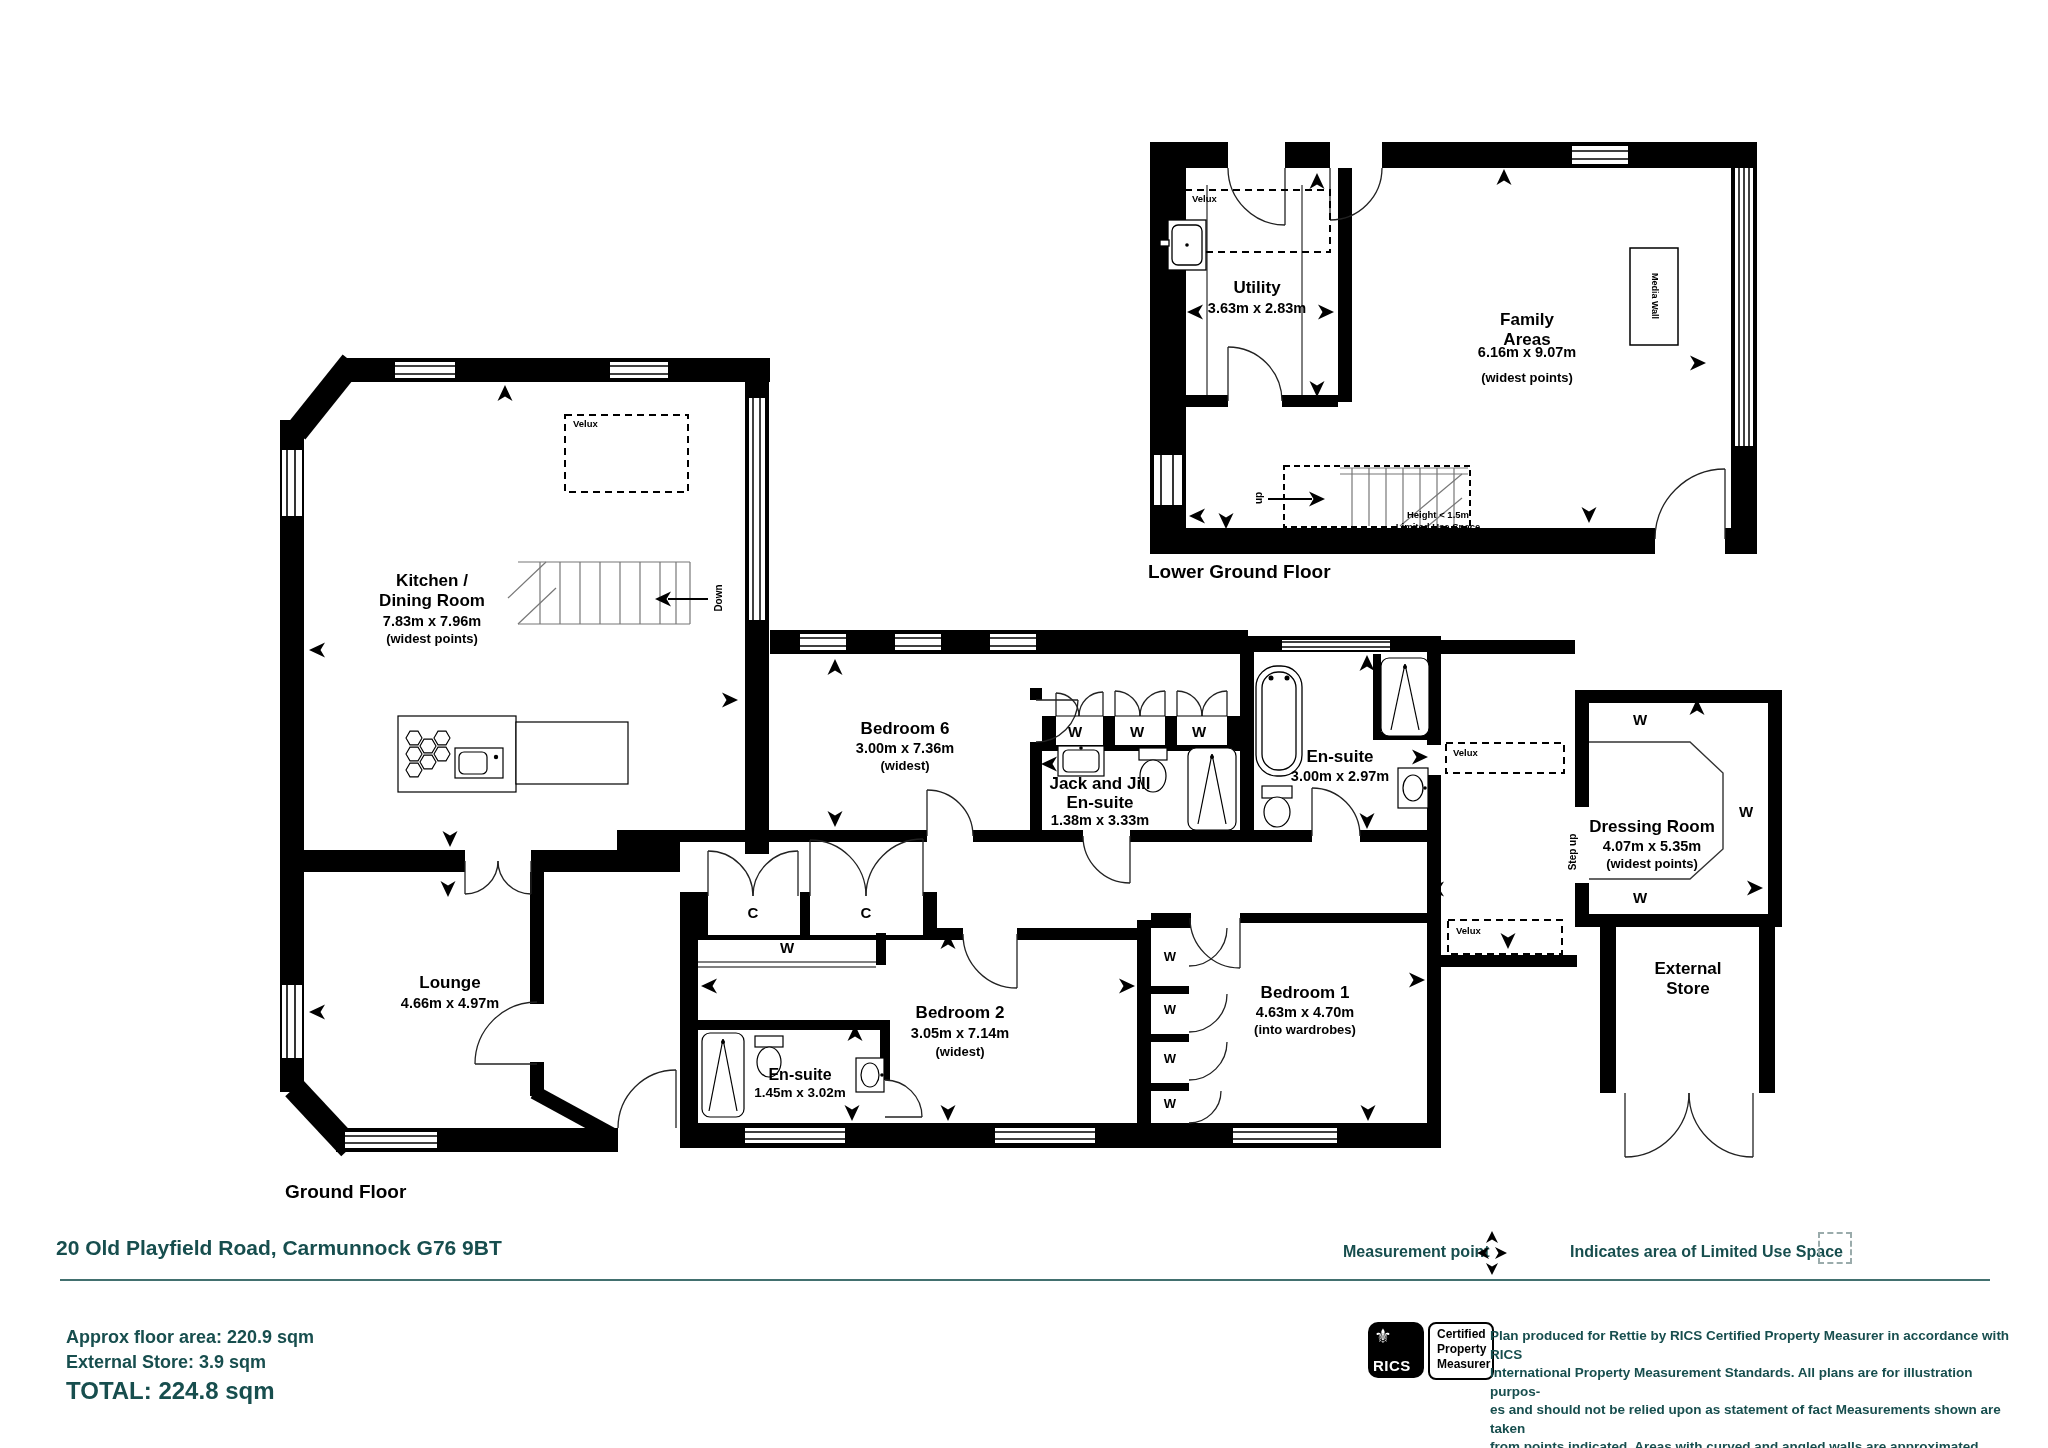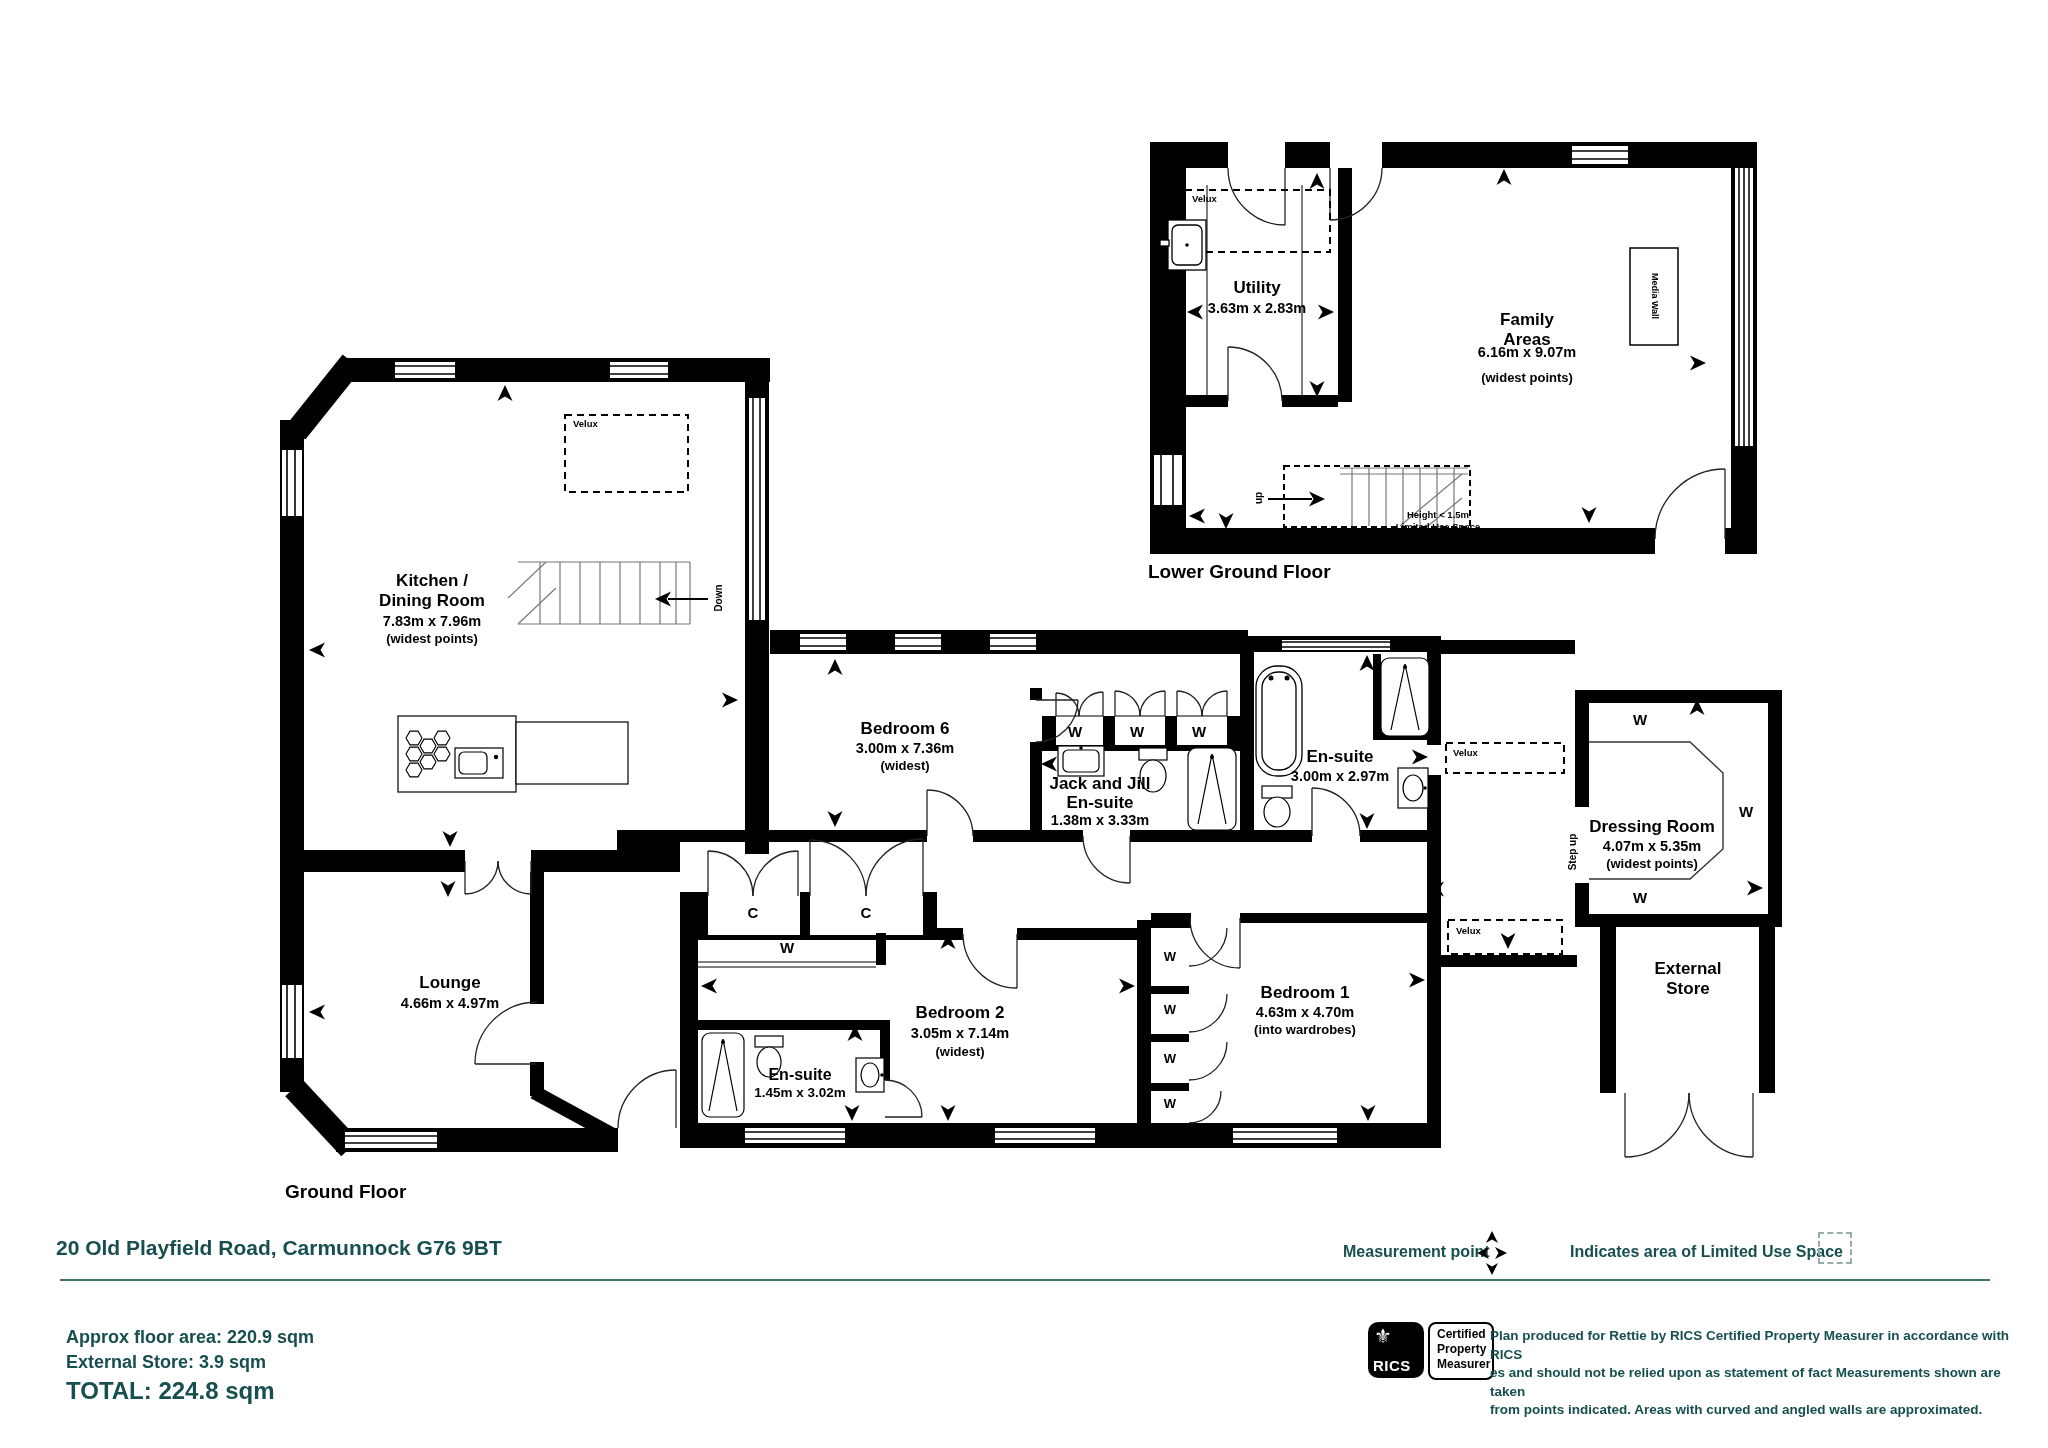--- a/index.html
+++ b/index.html
@@ -546,17 +546,18 @@
   </div>
   <div class="rics-white">
     <div>Certified</div>
     <div>Property</div>
     <div>Measurer</div>
   </div>
 </div>
 
 <div class="disc">
   <div>Plan produced for Rettie by RICS Certified Property Measurer in accordance with RICS</div>
+  <div>International Property  Measurement Standards.  All plans are for illustration purpos-</div>
   <div>es and should not be relied upon as statement of fact Measurements shown are taken</div>
   <div>from points indicated. Areas with curved and angled walls are approximated.</div>
 </div>
 
 </div>
 
 </body></html>

